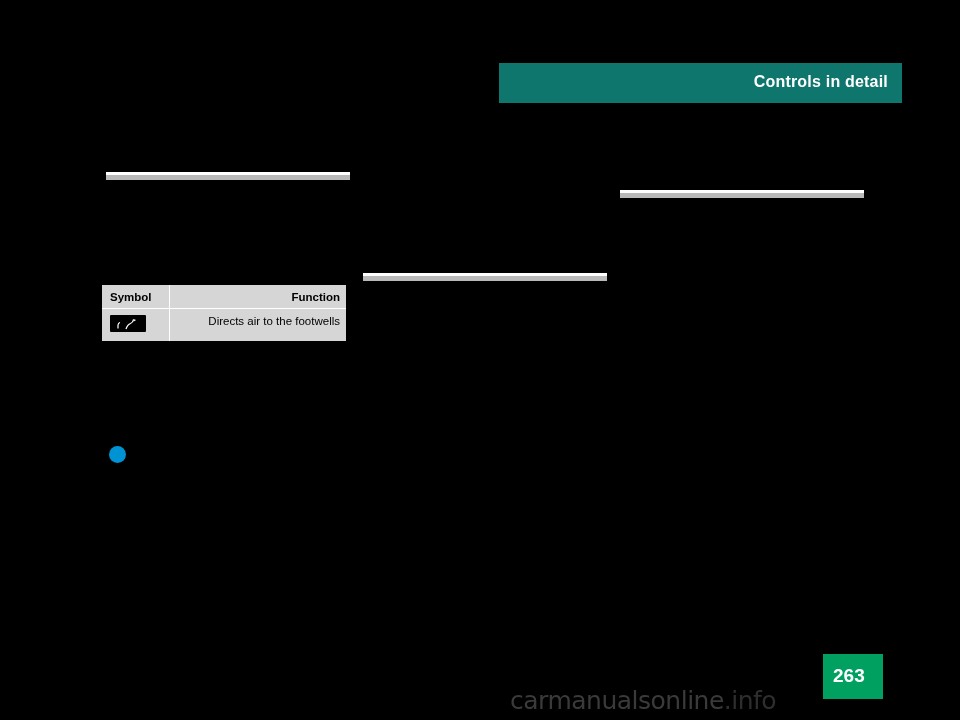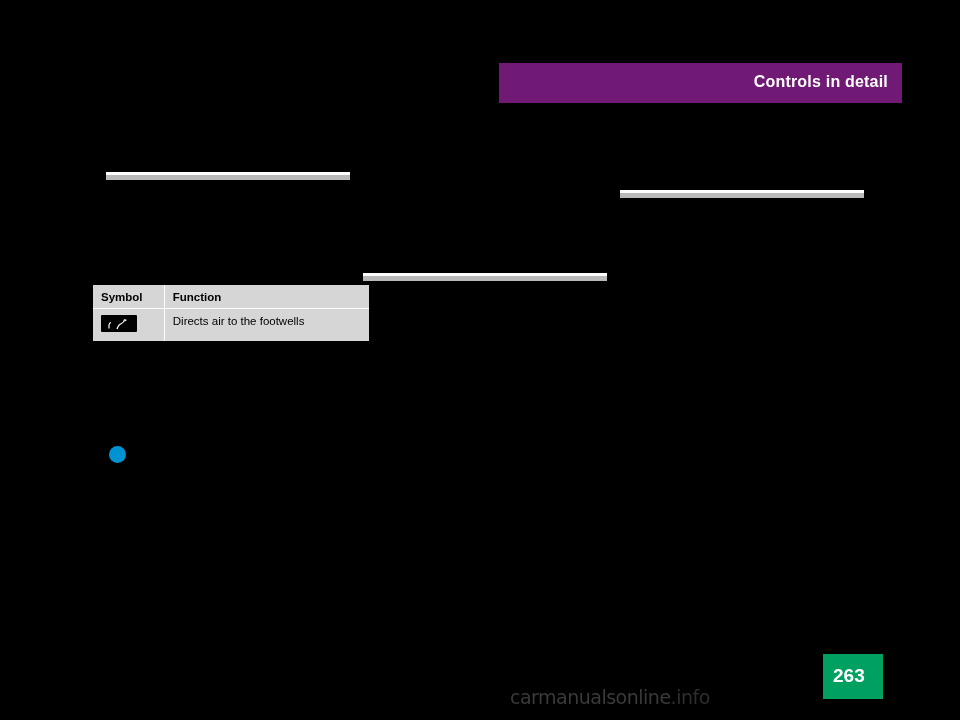--- a/index.html
+++ b/index.html
@@ -15,21 +15,21 @@
     font-family: "Liberation Sans", sans-serif;
   }
 
   
   .header-banner {
     position: absolute;
     left: 499px;
     top: 63px;
     width: 403px;
     height: 40px;
-    background: #701a75;
+    background: #0f766e;
   }
   .header-banner .header-title {
     position: absolute;
     right: 14px;
     top: 10px;
     color: #ffffff;
     font-size: 16px;
     font-weight: bold;
     letter-spacing: 0.2px;
   }
@@ -56,23 +56,23 @@
   .rule-right {
     left: 620px;
     top: 190px;
     width: 244px;
     height: 8px;
   }
 
   
   .sym-table {
     position: absolute;
-    left: 93px;
+    left: 102px;
     top: 285px;
-    width: 276px;
+    width: 244px;
     border-collapse: collapse;
     background: #c4b5fd;
     font-size: 11.5px;
     color: #000000;
   }
   .sym-table th {
     background: #d6d6d6;
     text-align: left;
     font-weight: bold;
     font-size: 11.5px;
@@ -91,20 +91,21 @@
     border-bottom: none;
   }
   .sym-table .col-symbol {
     width: 56px;
     border-right: 1px solid #ffffff;
     text-align: left;
     padding-top: 6px;
   }
   .sym-table .col-function {
     width: 188px;
+    text-align: right;
   }
 
   
   .icon-chip {
     display: inline-block;
     background: #000000;
     color: #ffffff;
     padding: 2px 3px 2px 3px;
     line-height: 1;
     font-size: 11px;
@@ -143,21 +144,21 @@
     font-size: 19px;
     font-weight: bold;
   }
 
   
   .watermark {
     position: absolute;
     left: 510px;
     top: 686px;
     color: #3a3a3a;
-    font-size: 19px;
+    font-size: 25px;
     letter-spacing: -0.5px;
     font-family: "DejaVu Sans", sans-serif;
     white-space: nowrap;
   }
   .watermark .wm-dim { color: #2e2e2e; }
 </style>
 </head>
 <body>
 
 <div class="header-banner">

